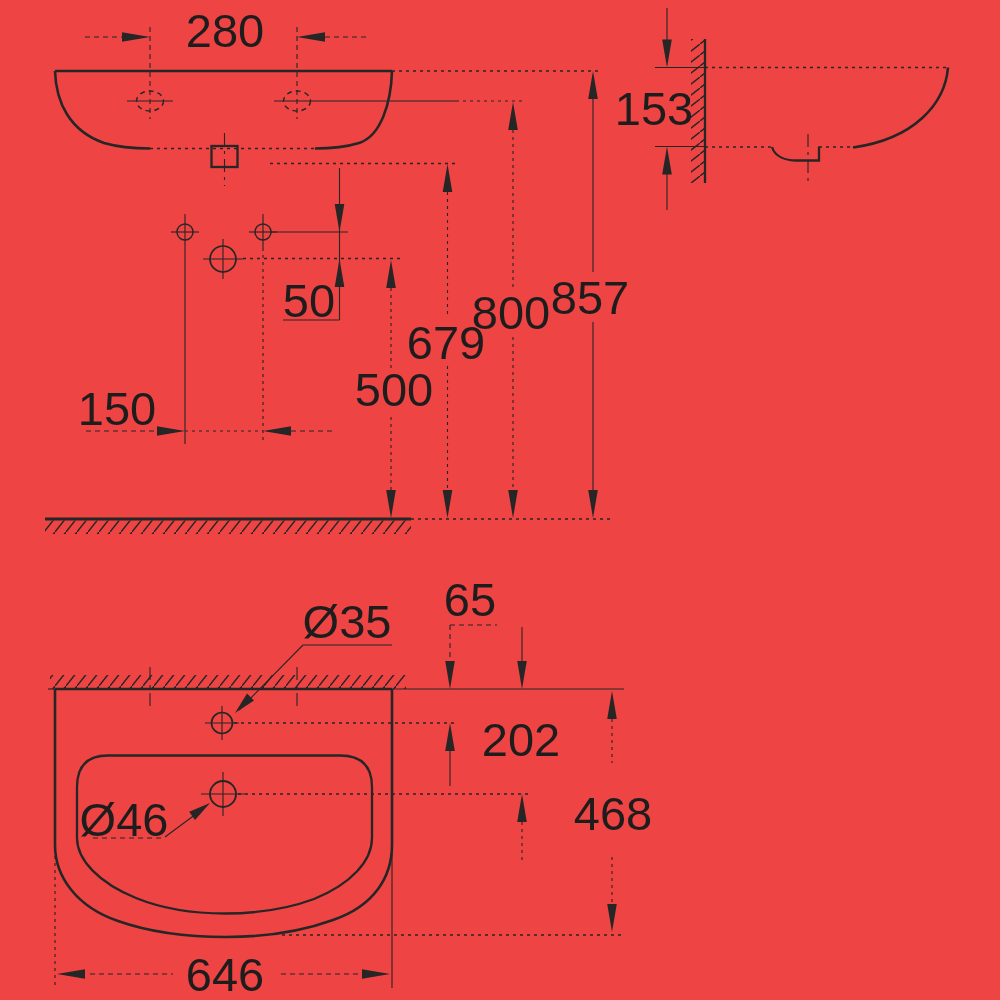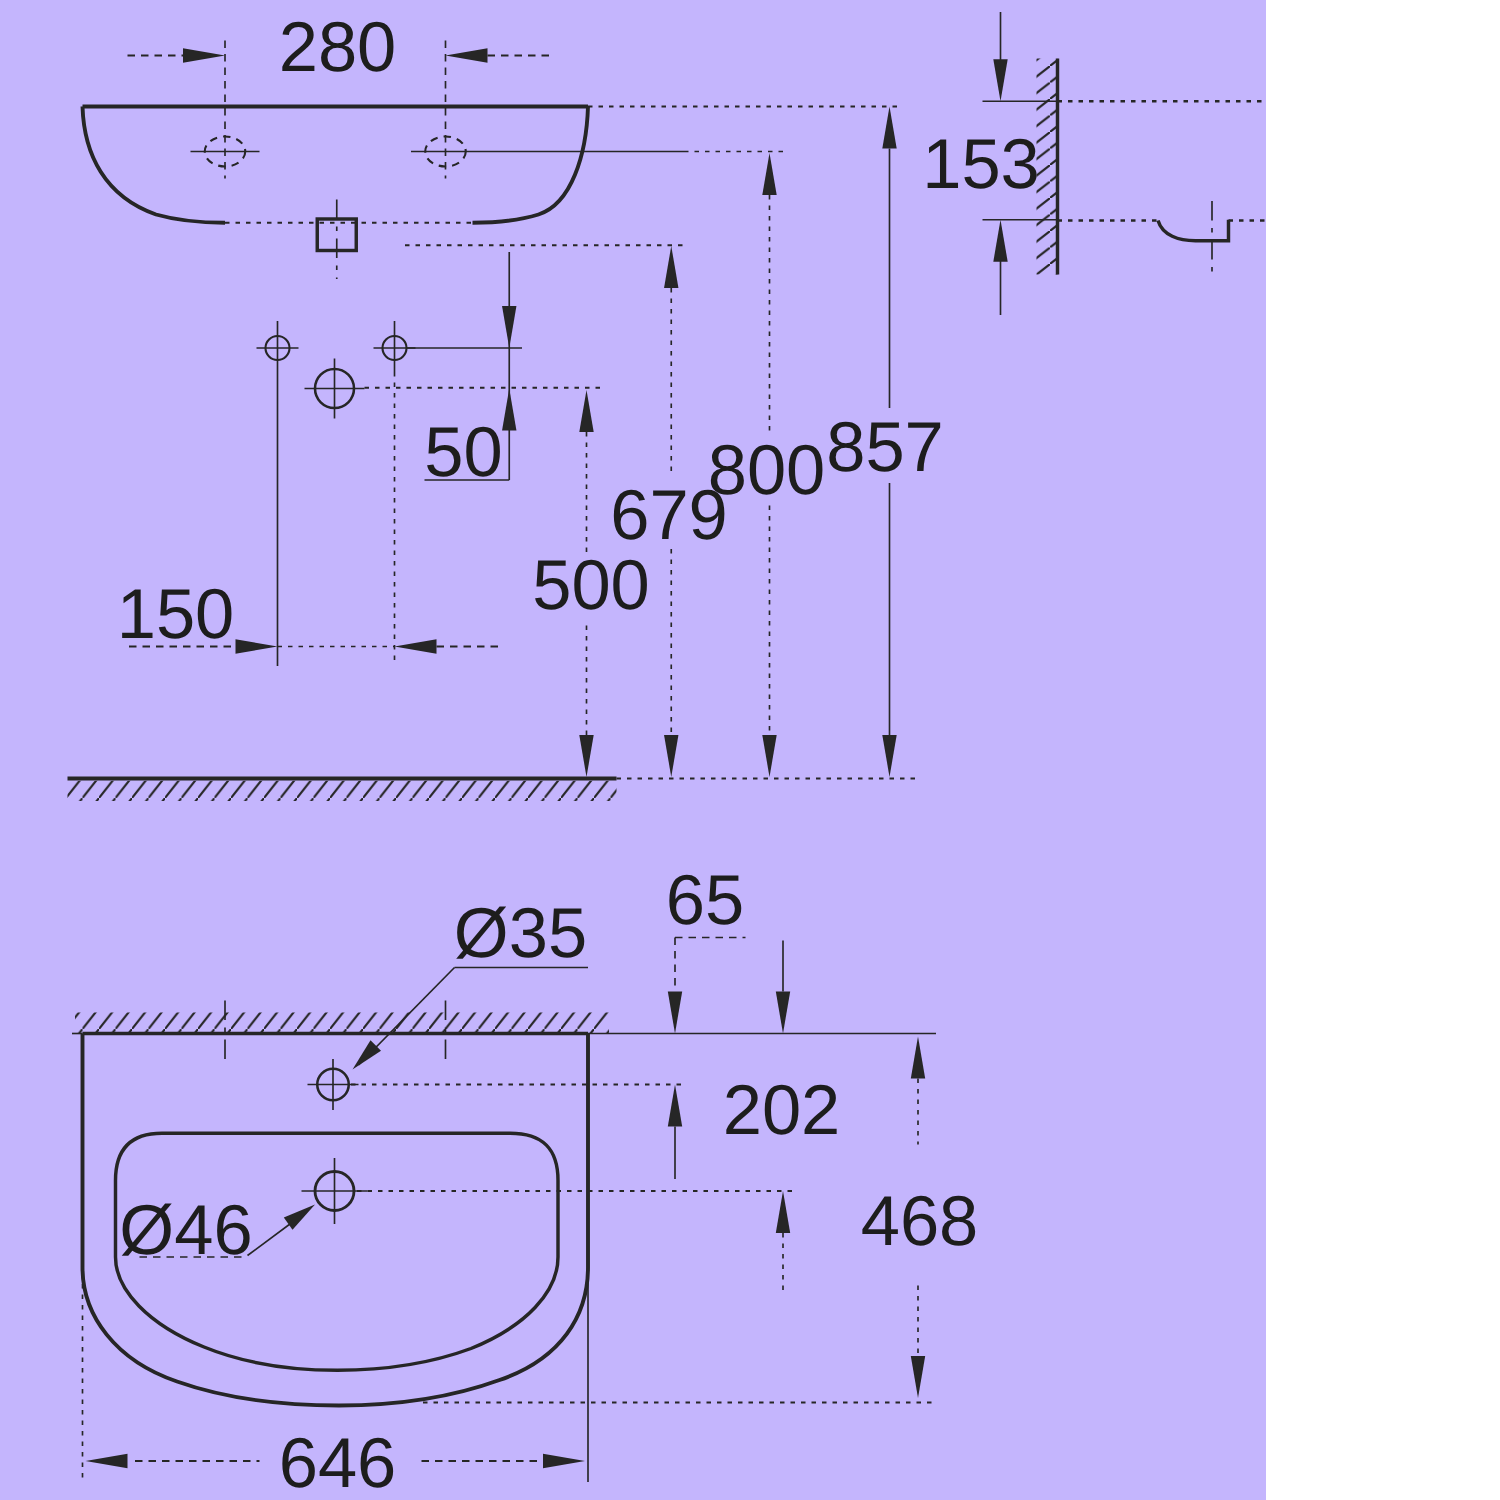--- a/index.html
+++ b/index.html
@@ -1,16 +1,16 @@
 <!DOCTYPE html>
 <html><head>
 <meta charset="utf-8">
 <style>
   html,body{margin:0;padding:0;background:#ffffff;}
-  .stage{width:844px;height:1000px;background:#c4b5fd;position:relative;overflow:hidden;}
+  .stage{width:1000px;height:1000px;background:#ef4444;position:relative;overflow:hidden;}
   svg{display:block;}
   svg text{font-family:"Liberation Sans","DejaVu Sans",sans-serif;font-size:47px;fill:#1d1d1d;text-anchor:middle;}
   .thick{stroke:#262626;stroke-width:2.6;fill:none;}
   .med{stroke:#262626;stroke-width:2.3;fill:none;}
   .thin{stroke:#262626;stroke-width:1.1;fill:none;}
   .dot{stroke:#262626;stroke-width:1.3;fill:none;stroke-dasharray:3 4;}
   .dotted-heavy{stroke:#262626;stroke-width:1.6;fill:none;stroke-dasharray:3 4;}
   .dash{stroke:#262626;stroke-width:1.2;fill:none;stroke-dasharray:5 4;}
   .dashdot{stroke:#262626;stroke-width:1.1;fill:none;stroke-dasharray:13 5 3 5;}
   .ah{fill:#262626;stroke:none;}

